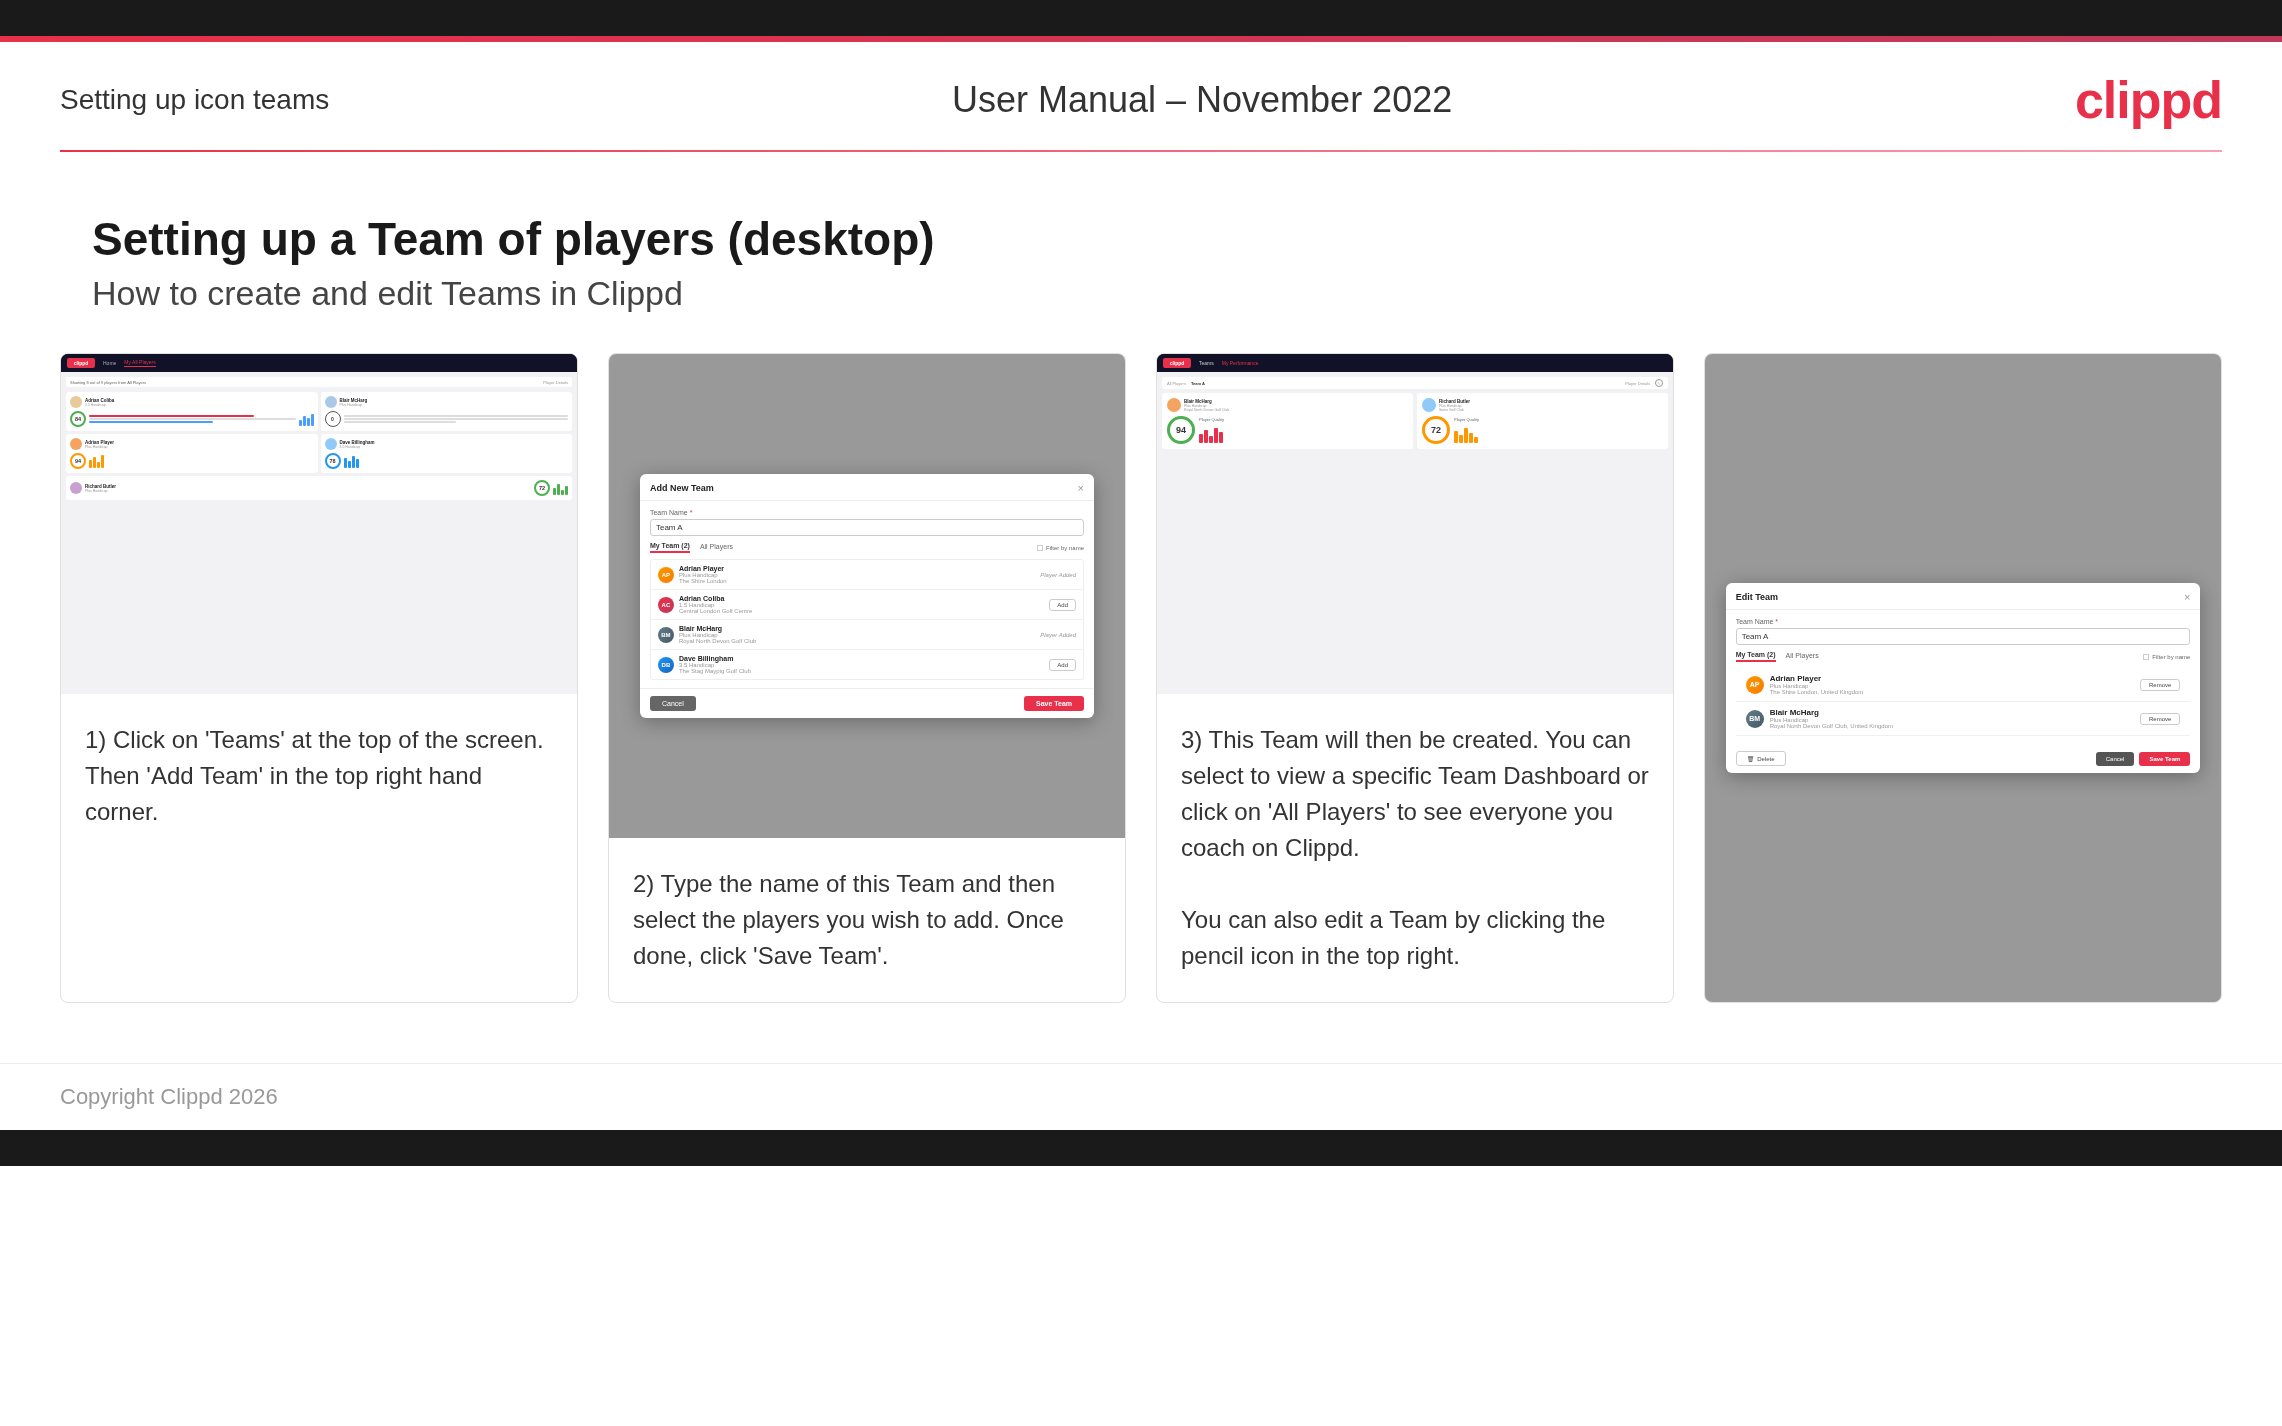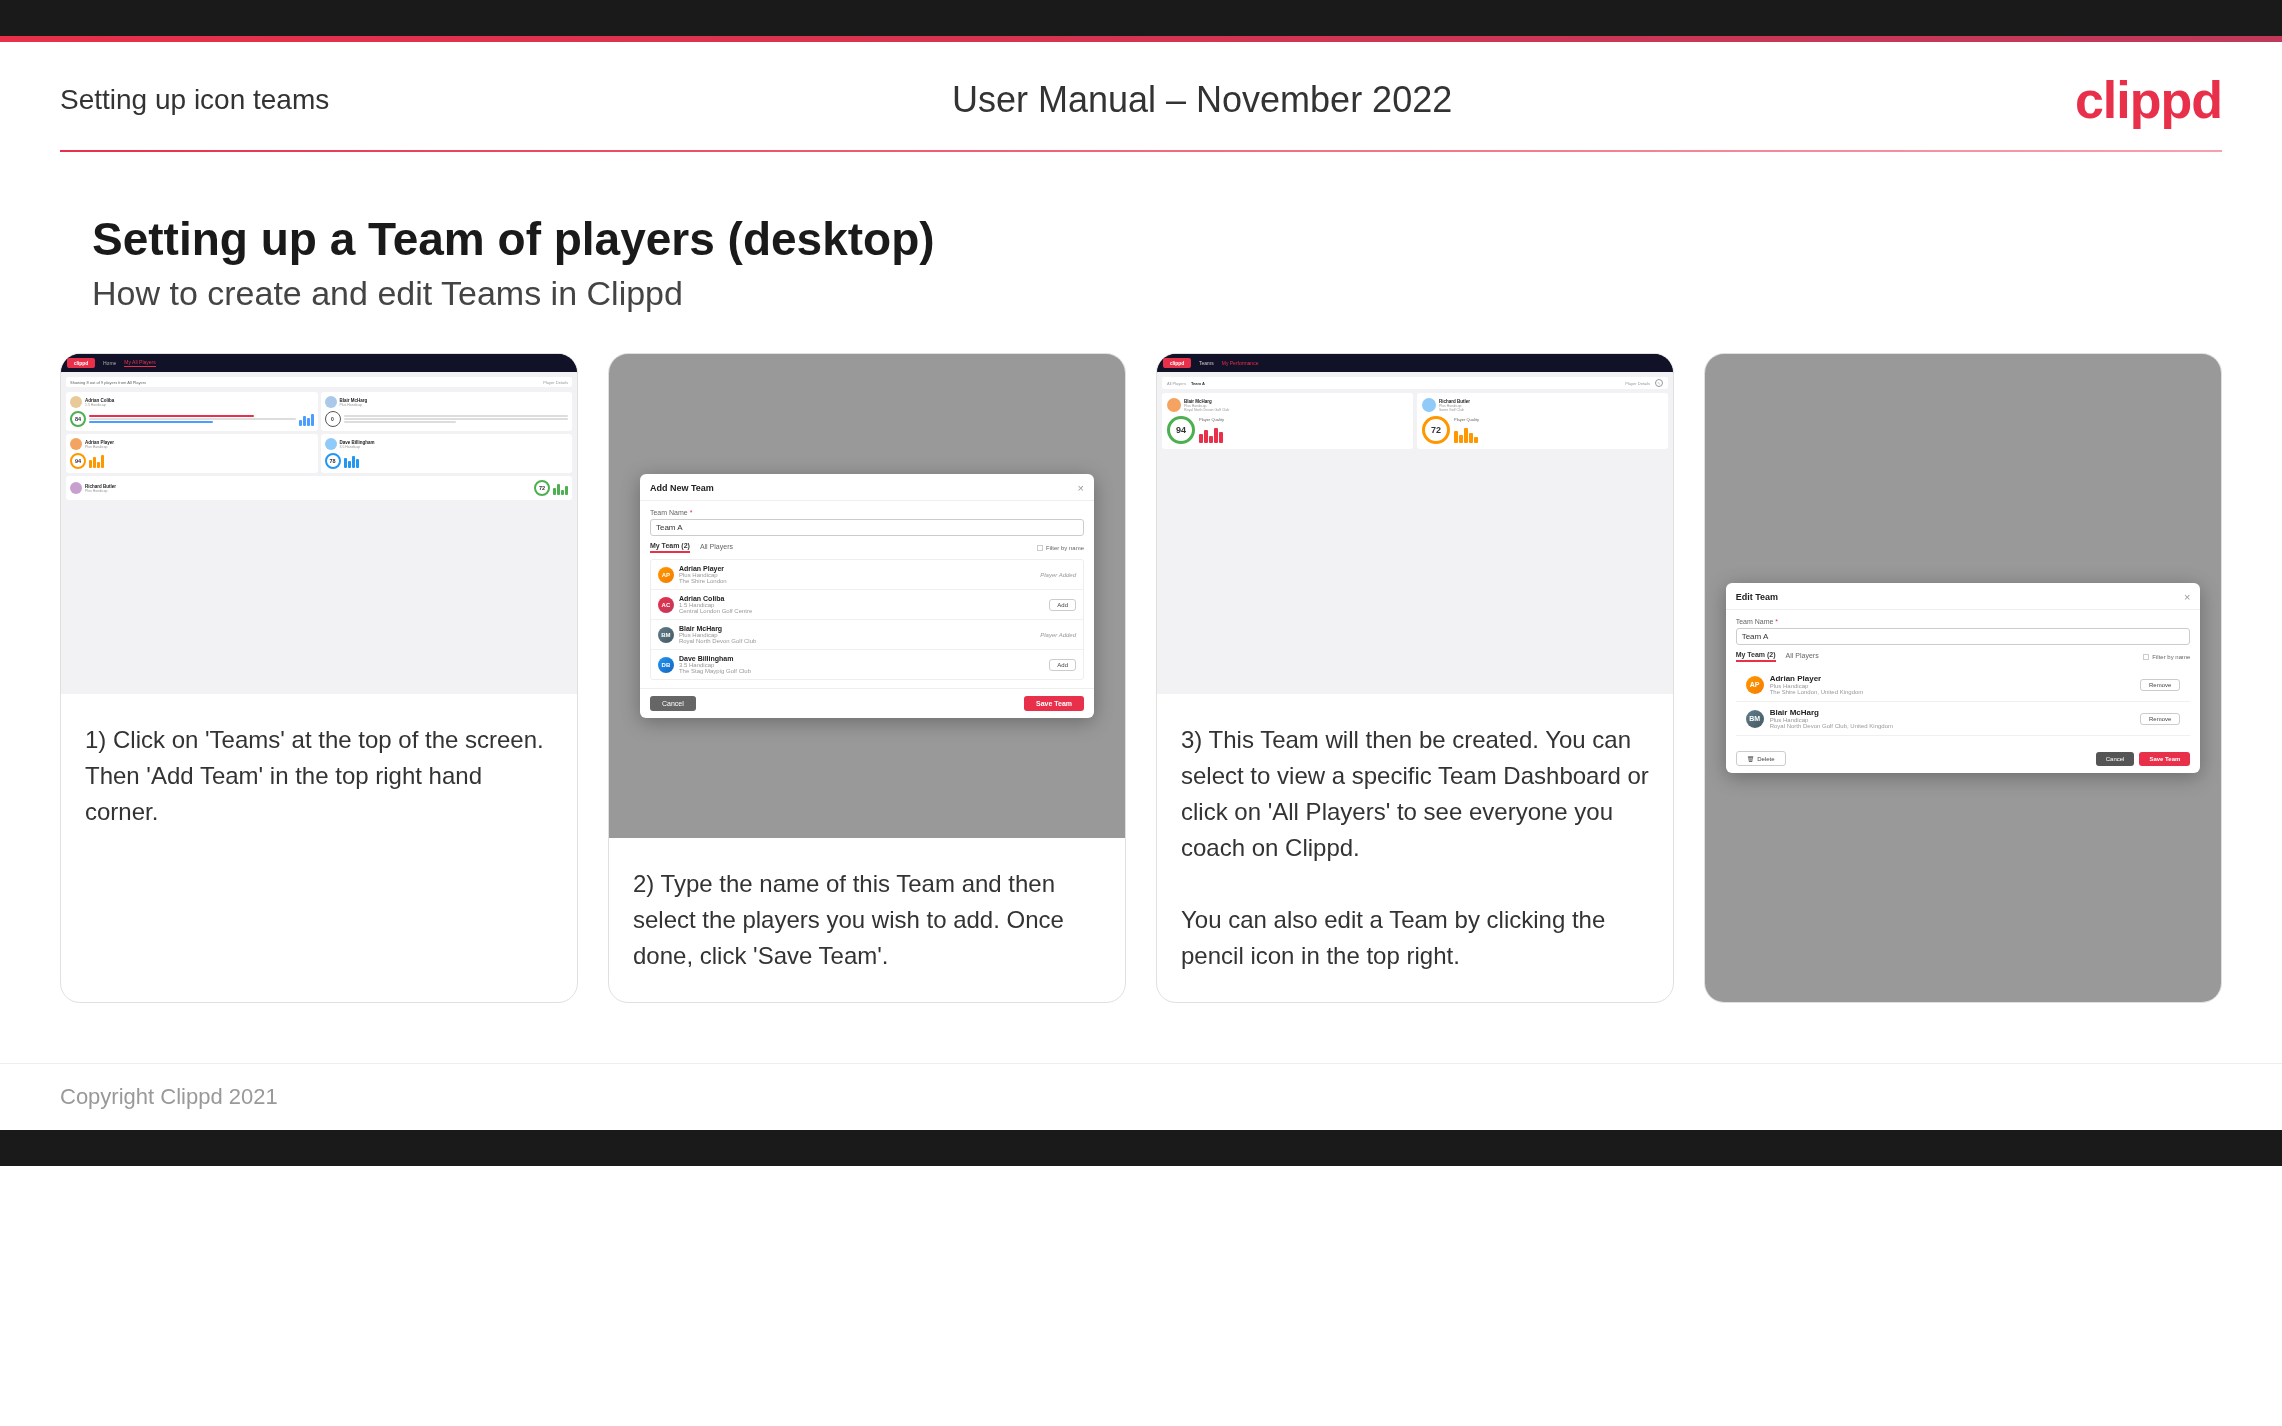--- a/index.html
+++ b/index.html
@@ -74,21 +74,21 @@
     
     .cards-grid {
       display: grid;
       grid-template-columns: repeat(4, 1fr);
       gap: 30px;
       padding: 0 60px 60px 60px;
     }
 
     .card {
       border: 1.5px solid #e0e0e0;
-      border-radius: 20px;
+      border-radius: 8px;
       overflow: hidden;
       display: flex;
       flex-direction: column;
       background: #fff;
     }
 
     
     .card-screenshot {
       background: #f5f5f5;
       height: 340px;
@@ -698,16 +698,16 @@
             <button class="btn-save-red">Save Team</button>
           </div>
         </div>
       </div>
     </div>
   </div>
 
 </div>
 
 <div class="footer">
-  <span class="footer-text">Copyright Clippd 2021</span>
+  <span class="footer-text">Copyright Clippd 2026</span>
 </div>
 
 <div class="bottom-bar"></div>
 
 </body></html>

